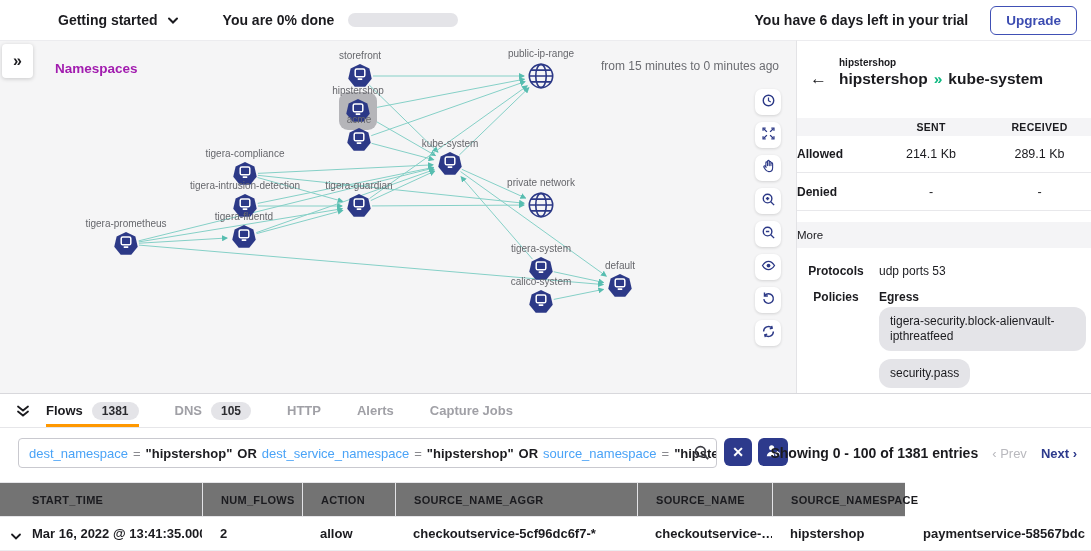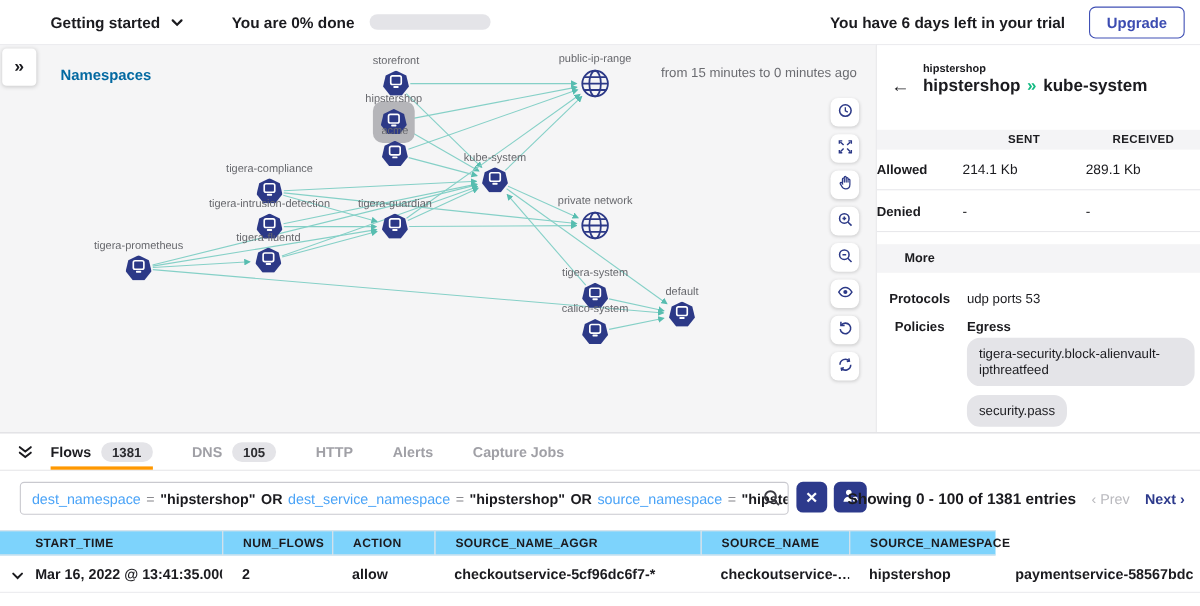--- a/index.html
+++ b/index.html
@@ -1,59 +1,59 @@
 <!DOCTYPE html>
 <html><head>
 <meta charset="utf-8">
 <style>
   * { box-sizing: border-box; }
   html,body { margin:0; padding:0; }
   body { font-family:"Liberation Sans", sans-serif; color:#1b1b1f; background:#fff; }
   .app { position:relative; width:1091px; height:551px; overflow:hidden; background:#fff; }
 
   
-  .topbar { position:absolute; top:0; left:0; right:0; height:40px; background:#fff; display:flex; align-items:center; z-index:5; }
+  .topbar { position:absolute; top:0; left:0; right:0; height:40px; background:#fff; display:flex; align-items:center; z-index:5;padding-left:12px; }
   .gs { margin-left:46px; display:flex; align-items:center; gap:9px; font-size:14px; font-weight:700; cursor:pointer; }
   .gs svg { margin-top:2px; }
   .progress-label { margin-left:44px; font-size:14px; font-weight:700; }
   .progress-pill { width:110px; height:14px; border-radius:7px; background:#e4e4e8; margin-left:14px; }
   .trial { margin-left:auto; font-size:14px; font-weight:700; }
   .upgrade { margin:0 14px 0 22px; background:#fff; border:1.5px solid #4050b5; color:#3c4cb1; border-radius:6px; padding:6px 15px; font-size:13.5px; font-weight:700; font-family:inherit; cursor:pointer; }
 
   
   .main { position:absolute; top:40px; left:0; width:1091px; height:353px; }
   .graph-panel { position:absolute; left:0; top:0; width:796px; height:353px; background:#f5f5f6; border-top:1px solid #ececef; overflow:hidden; }
   .expand-tab { position:absolute; left:2px; top:3px; width:31px; height:34px; background:#fff; border-radius:4px; box-shadow:0 1px 4px rgba(0,0,0,.18); display:flex; align-items:center; justify-content:center; font-size:16px; font-weight:700; color:#1b1b1f; cursor:pointer; z-index:4; }
-  .panel-title { position:absolute; left:55px; top:20px; color:#0369a1; font-size:13.5px; font-weight:700; z-index:4; }
+  .panel-title { position:absolute; left:55px; top:20px; color:#a21caf; font-size:13.5px; font-weight:700; z-index:4; }
   .time-range { position:absolute; right:17px; top:18px; color:#6b6c71; font-size:12px; z-index:4; }
 
   #edge-svg { position:absolute; left:0; top:0; z-index:1; }
   .node-sel { position:absolute; width:38px; height:38px; background:#b5b5b9; border-radius:9px; z-index:2; }
   .gnode { position:absolute; width:24px; height:24px; z-index:3; cursor:pointer; }
   .gnode .hept { width:24px; height:24px; background:#2c3987; clip-path:polygon(50% 0%, 89% 19%, 99% 61%, 72% 95%, 28% 95%, 1% 61%, 11% 19%); display:flex; align-items:center; justify-content:center; }
   .gnode.globe { width:28px; height:28px; }
   .glabel { position:absolute; transform:translateX(-50%); white-space:nowrap; font-size:10px; color:#66676c; z-index:3; }
 
   .gtoolbar { position:absolute; left:755px; top:48px; width:26px; z-index:4; }
   .gtool { width:26px; height:26px; margin-bottom:7px; background:#fff; border:none; border-radius:7px; box-shadow:0 1px 3px rgba(0,0,0,.14); color:#2c3987; display:flex; align-items:center; justify-content:center; cursor:pointer; padding:0; }
   .gtool svg { width:15px; height:15px; }
 
   
   .detail { position:absolute; left:796px; top:0; width:295px; height:353px; background:#fff; border-left:1px solid #e3e3e6; border-top:1px solid #ececef; overflow:hidden; }
   .d-eyebrow { position:absolute; left:42px; top:16px; font-size:10px; font-weight:700; }
   .d-back { position:absolute; left:13px; top:29px; font-size:17px; line-height:17px; cursor:pointer; background:none; border:none; color:#1b1b1f; padding:0; }
   .d-title { position:absolute; left:42px; top:29px; font-size:15.5px; font-weight:700; }
   .d-title .sep { color:#10b981; padding:0 6px; }
   .d-band { position:absolute; left:0; width:295px; background:#f4f4f6; display:grid; grid-template-columns:78px 112px 105px; align-items:center; }
-  .d-band .lbl { text-align:center; font-weight:700; }
+  .d-band .lbl { text-align:left; font-weight:400; }
   .stats-head { top:77px; height:18px; font-size:10.5px; font-weight:700; }
   .stats-head span { text-align:center; letter-spacing:.3px; }
   .d-row { position:absolute; left:0; width:295px; display:grid; grid-template-columns:78px 112px 105px; align-items:center; border-bottom:1px solid #e8e8eb; font-size:12.5px; }
   .d-row .lbl { text-align:left; font-weight:700; font-size:12px; }
-  .d-row span { text-align:left; }
+  .d-row span { text-align:center; }
   .row-allowed { top:95px; height:37px; }
   .row-denied  { top:132px; height:38px; }
   .more-band { top:181px; height:26px; font-size:11.5px; }
   .kv { position:absolute; left:0; width:295px; display:grid; grid-template-columns:78px 1fr; align-items:center; font-size:12px; }
   .kv .lbl { text-align:center; font-weight:700; }
   .kv-protocols { top:216px; height:28px; }
   .kv-policies  { top:246px; height:20px; }
   .kv .val { padding-left:4px; }
   .kv .val.b { font-weight:700; }
   #chips { position:absolute; left:82px; top:266px; width:207px; }
@@ -77,21 +77,21 @@
   .sq-btn { position:absolute; top:0; width:28px; height:28px; background:#2d3a8c; border:none; border-radius:6px; color:#fff; display:flex; align-items:center; justify-content:center; cursor:pointer; padding:0; }
   .btn-clear { left:724px; font-size:14px; font-weight:700; }
   .btn-usergear { left:758px; width:30px; }
   .pageinfo { position:absolute; right:14px; top:0; height:30px; display:flex; align-items:center; gap:14px; }
   .showing { font-size:14px; font-weight:700;text-align:center; }
   .prev { color:#b9b9be; font-size:13px; cursor:default; }
   .next { color:#2d3a8c; font-size:13px; font-weight:700; cursor:pointer; }
 
   .ftable { position:absolute; top:88px; left:0; right:0; }
   .frow { display:grid; grid-template-columns:202px 100px 93px 242px 135px 133px 1fr; }
-  .fhead .cell { background:#7dd3fc; border-top:1px solid #e6e6e9; border-bottom:1px solid #e6e6e9; height:23px; display:flex; align-items:center; font-size:11px; font-weight:700; letter-spacing:.3px; padding-left:18px; cursor:pointer; }
+  .fhead .cell { background:#737373; border-top:1px solid #e6e6e9; border-bottom:1px solid #e6e6e9; height:35px; display:flex; align-items:center; font-size:11px; font-weight:700; letter-spacing:.3px; padding-left:18px; cursor:pointer; }
   .fhead .cell:first-child { padding-left:32px; }
   .fhead .cell + .cell { border-left:1px solid #e3e3e6; }
   .fbody { position:relative; border-bottom:1px solid #ececef; }
   .fbody .cell { height:33px; display:flex; align-items:center; font-size:13px; font-weight:700; padding-left:18px; overflow:hidden; white-space:nowrap; }
   .fbody .cell:first-child { padding-left:32px; }
   .row-chev { position:absolute; left:10px; top:10px; cursor:pointer; color:#1b1b1f; }
 </style>
 </head>
 <body>
 

